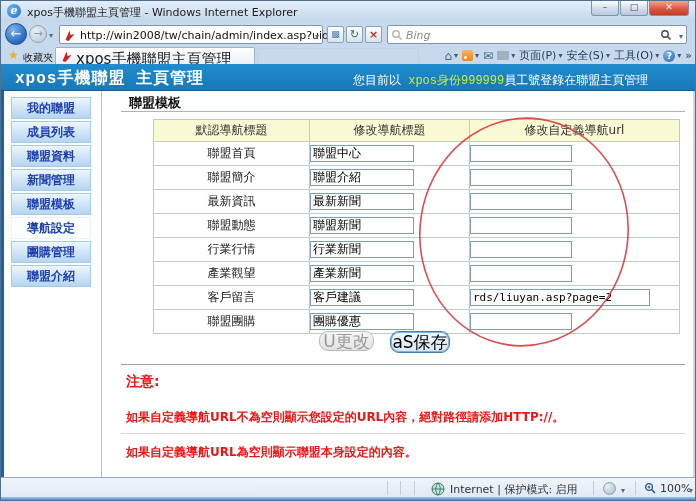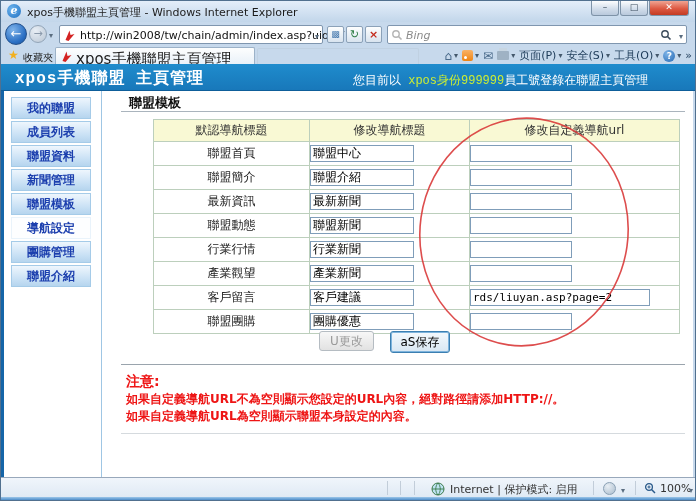--- a/index.html
+++ b/index.html
@@ -90,30 +90,30 @@
   td.c2 { width:160px; padding-left:3px; }
   td.c3 { width:210px; padding-left:3px; }
   th.h1 { width:156px; } th.h2 { width:160px; } th.h3 { width:210px; }
   .cellinput { height:17px; border:1px solid #7f9db9; background:#fff; font-size:12px; padding:0 2px;
     font-family:Liberation Sans, sans-serif; }
   .title-input { width:104px; }
   .url-input { width:102px; }
   .url-input.haspath { width:180px; font-family:"DejaVu Sans Mono","Liberation Mono",monospace; font-size:11px; }
 
   .btn-row { position:absolute; left:0; top:240px; width:100%; }
-  .btn { position:absolute; height:20px; font-size:12px; border-radius:3px; text-align:center; }
+  .btn { position:absolute; height:20px; font-size:17px; border-radius:9px; text-align:center; }
   .btn-modify { left:217px; width:55px; color:#9a9a9a; background:linear-gradient(#f7f7f7,#e2e2e2);
     border:1px solid #b5bcc2; line-height:18px; }
   .btn-save { left:288px; width:60px; height:22px; color:#000; background:linear-gradient(#f4f9fd,#d9e7f3);
     border:1px solid #3c7fb1; box-shadow:0 0 0 1px #7eb4dd inset; line-height:20px; cursor:pointer; }
 
   .hr-main { position:absolute; left:19px; right:8px; top:273px; border-top:1px solid #9aa4ad; }
   .notice { position:absolute; left:24px; top:282px; color:#ee1515; }
   .notice .n-title { font-size:14px; font-weight:bold; }
-  .notice .n-line { font-size:12px; font-weight:bold; margin-top:0; }
+  .notice .n-line { font-size:12px; font-weight:bold; margin-top:18px; }
   .hr-light { position:absolute; left:19px; right:8px; top:342px; border-top:1px solid #d5dade; }
 
   
   .annotation { position:absolute; left:0; top:0; width:696px; height:501px; pointer-events:none; }
 
   
   .statusbar { position:absolute; bottom:0; left:0; right:0; height:23px;
     background:linear-gradient(#f0f5fb,#dde8f3); border-top:1px solid #98a8bb; }
   .statusbar::after { content:""; position:absolute; bottom:0; left:0; right:0; height:3px;
     background:linear-gradient(#9cc7ea,#4d8cc8); }

